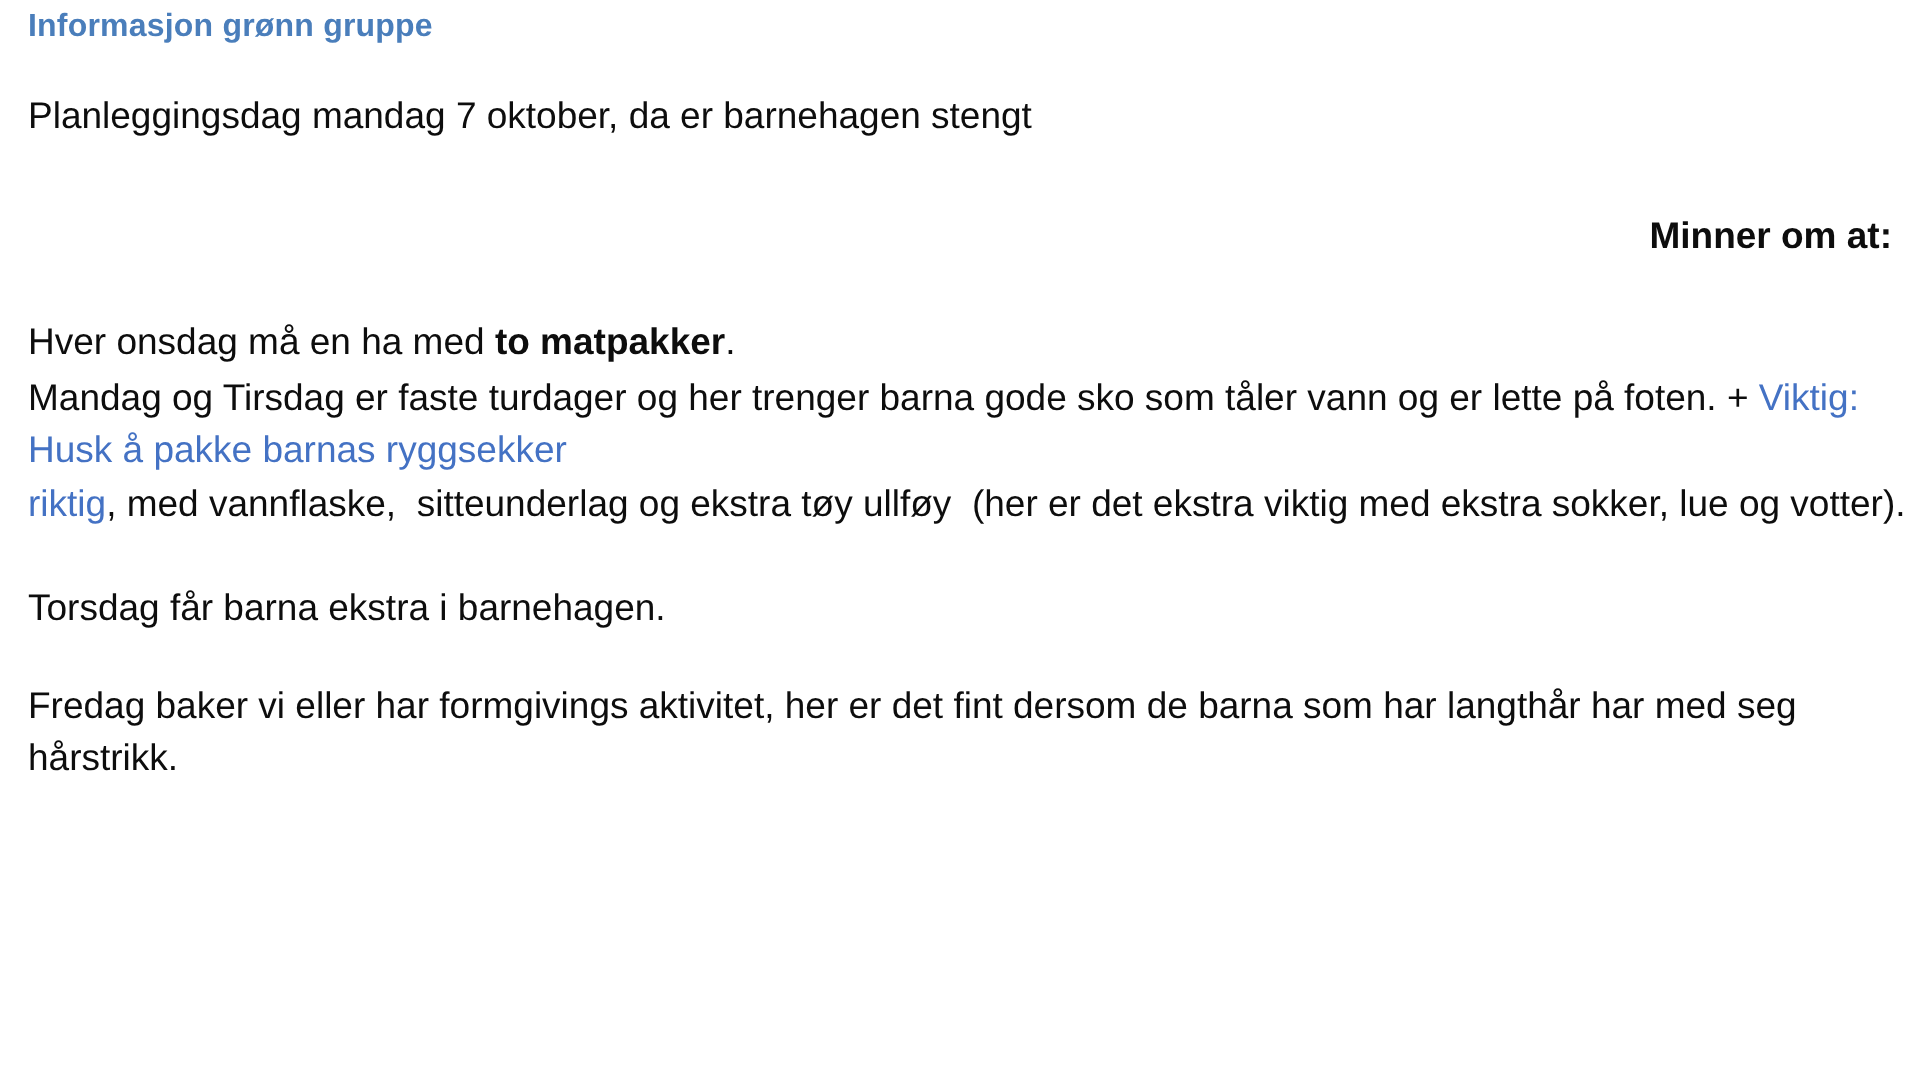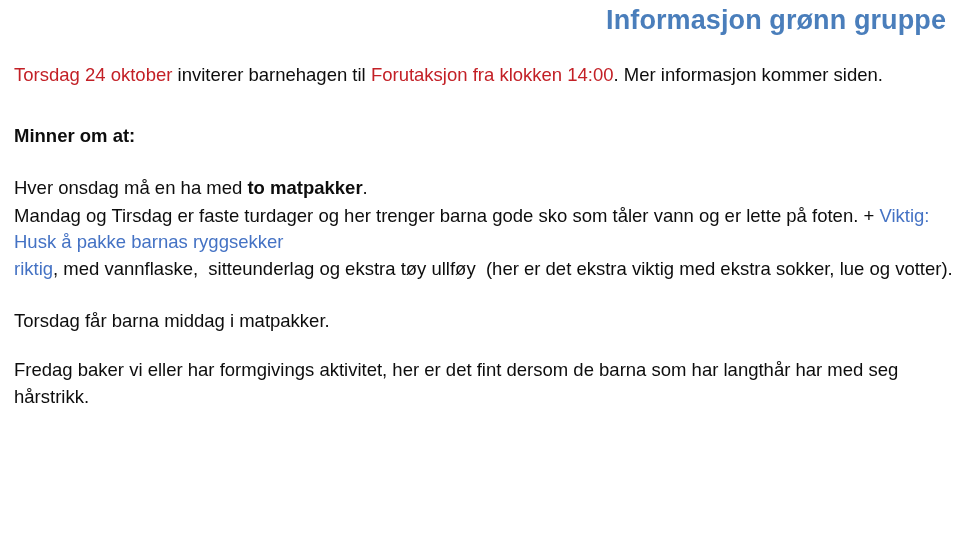--- a/index.html
+++ b/index.html
@@ -15,71 +15,71 @@
     overflow: hidden;
   }
   .page {
     position: relative;
     width: 960px;
     height: 535px;
     box-sizing: border-box;
     padding: 0 14px;
   }
   .doc-title {
-    text-align: right;
-    font-size: 27px;
+    text-align: left;
+    font-size: 16px;
     font-weight: bold;
     color: #4a7ebb;
     line-height: 1.2;
     margin: 4px 0 16px 0;
     letter-spacing: 0.1px;
   }
   .para {
     font-size: 18.5px;
     line-height: 1.42;
     margin: 0;
     color: #0d0d0d;
   }
   .p-planning  { margin-top: 22px; }
   .p-invite    { margin-top: 26px; }
-  .p-reminder  { margin-top: 34px; font-weight: bold; }
+  .p-reminder  { margin-top: 34px; font-weight: bold; text-align: right; }
   .p-shoes     { margin-top: 2px; }
   .p-wednesday { margin-top: 26px; }
   .p-thursday  { margin-top: 26px; }
   .p-friday    { margin-top: 23px; }
   .red  { color: #c32026; }
   .blue { color: #4472c4; }
   .bold { font-weight: bold; }
   .nbsp-gap { white-space: pre; }
 </style>
 </head>
 <body>
 
 <div class="page">
 
   <h1 class="doc-title">Informasjon grønn gruppe</h1>
 
+  <p class="para p-planning">
+    <span>Planleggingsdag mandag 7 oktober, da er barnehagen stengt</span>
+  </p>
 
-  <p class="para p-invite">
-    <span class="red">Torsdag 24 oktober</span><span class="nbsp-gap"> inviterer barnehagen til </span><span class="red">Forutaksjon fra klokken 14:00</span><span>. Mer informasjon kommer siden.</span>
-  </p>
 
   <p class="para p-reminder">
     <span>Minner om at:</span>
   </p>
 
   <p class="para p-wednesday">
     <span>Hver onsdag må en ha med </span><span class="bold">to matpakker</span><span>.</span>
   </p>
 
   <p class="para p-shoes">
     <span class="nbsp-gap">Mandag og Tirsdag er faste turdager og her trenger barna gode sko som tåler vann og er lette på foten. + </span><span class="blue">Viktig: Husk å pakke barnas ryggsekker riktig</span><span class="nbsp-gap">, med vannflaske,  sitteunderlag og ekstra tøy ullføy  (her er det ekstra viktig med ekstra sokker, lue og votter).</span>
   </p>
 
   <p class="para p-thursday">
-    <span>Torsdag får barna middag i matpakker.</span>
+    <span>Torsdag får barna ekstra i barnehagen.</span>
   </p>
 
   <p class="para p-friday">
     <span>Fredag baker vi eller har formgivings aktivitet, her er det fint dersom de barna som har langthår har med seg hårstrikk.</span>
   </p>
 
 </div>
 
 </body></html>

